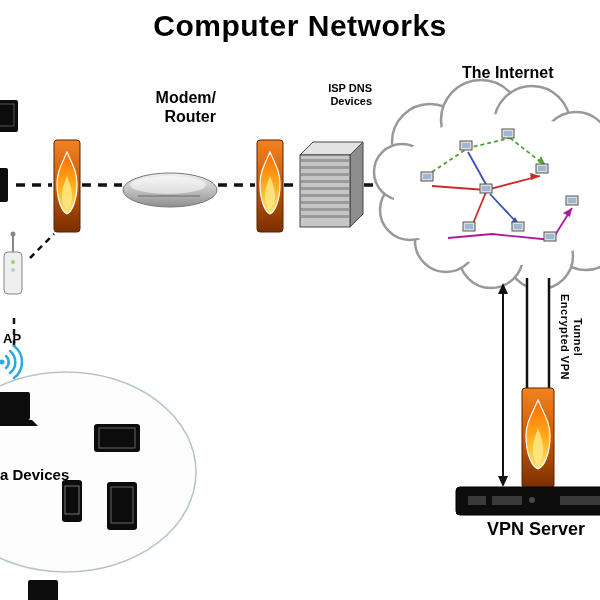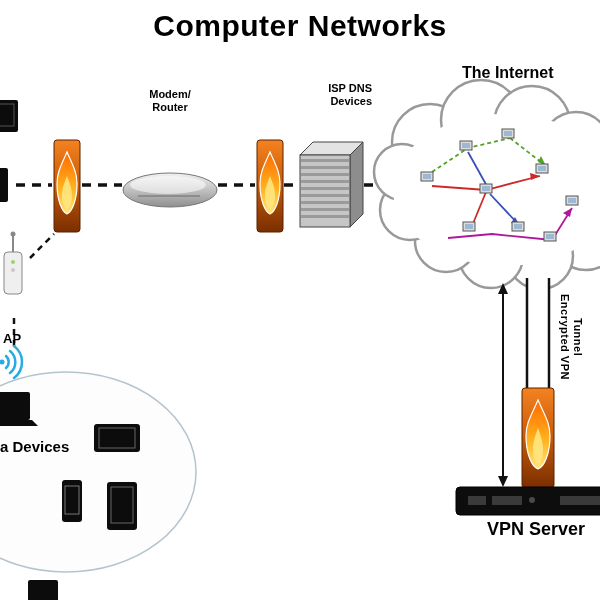--- a/index.html
+++ b/index.html
@@ -3,25 +3,25 @@
 <meta charset="utf-8">
 <style>
   html,body{margin:0;padding:0;background:#fff;}
   #stage{
     position:relative;width:600px;height:600px;overflow:hidden;
     background:#fff;font-family:"Liberation Sans",sans-serif;color:#000;
   }
   #diagram-svg{position:absolute;left:0;top:0;}
   .lbl{position:absolute;font-weight:bold;line-height:1.2;}
   .title{left:0;top:8px;width:600px;text-align:center;font-size:30px;letter-spacing:.5px;}
-  .lbl-modem{left:124px;top:88px;width:92px;text-align:center;font-size:11px;}
+  .lbl-modem{left:124px;top:88px;width:92px;text-align:right;font-size:16px;}
   .lbl-isp{left:294px;top:82px;width:78px;text-align:right;font-size:11px;}
   .lbl-internet{left:462px;top:63px;width:200px;font-size:16px;white-space:nowrap;}
   .lbl-ap{left:3px;top:299px;width:40px;font-size:13px;margin-top:32px;}
-  .lbl-devices{left:0px;top:438px;width:120px;font-size:15px;white-space:nowrap;}
+  .lbl-devices{left:0px;top:466px;width:120px;font-size:15px;white-space:nowrap;}
   .lbl-vpnserver{left:456px;top:519px;width:160px;text-align:center;font-size:18px;white-space:nowrap;}
   .lbl-tunnel{
     left:558px;top:262px;height:150px;
     writing-mode:vertical-lr;text-orientation:mixed;
     text-align:center;font-size:11px;letter-spacing:.5px;
   }
   .lbl-tunnel span{display:block;}
 </style>
 </head>
 <body>

